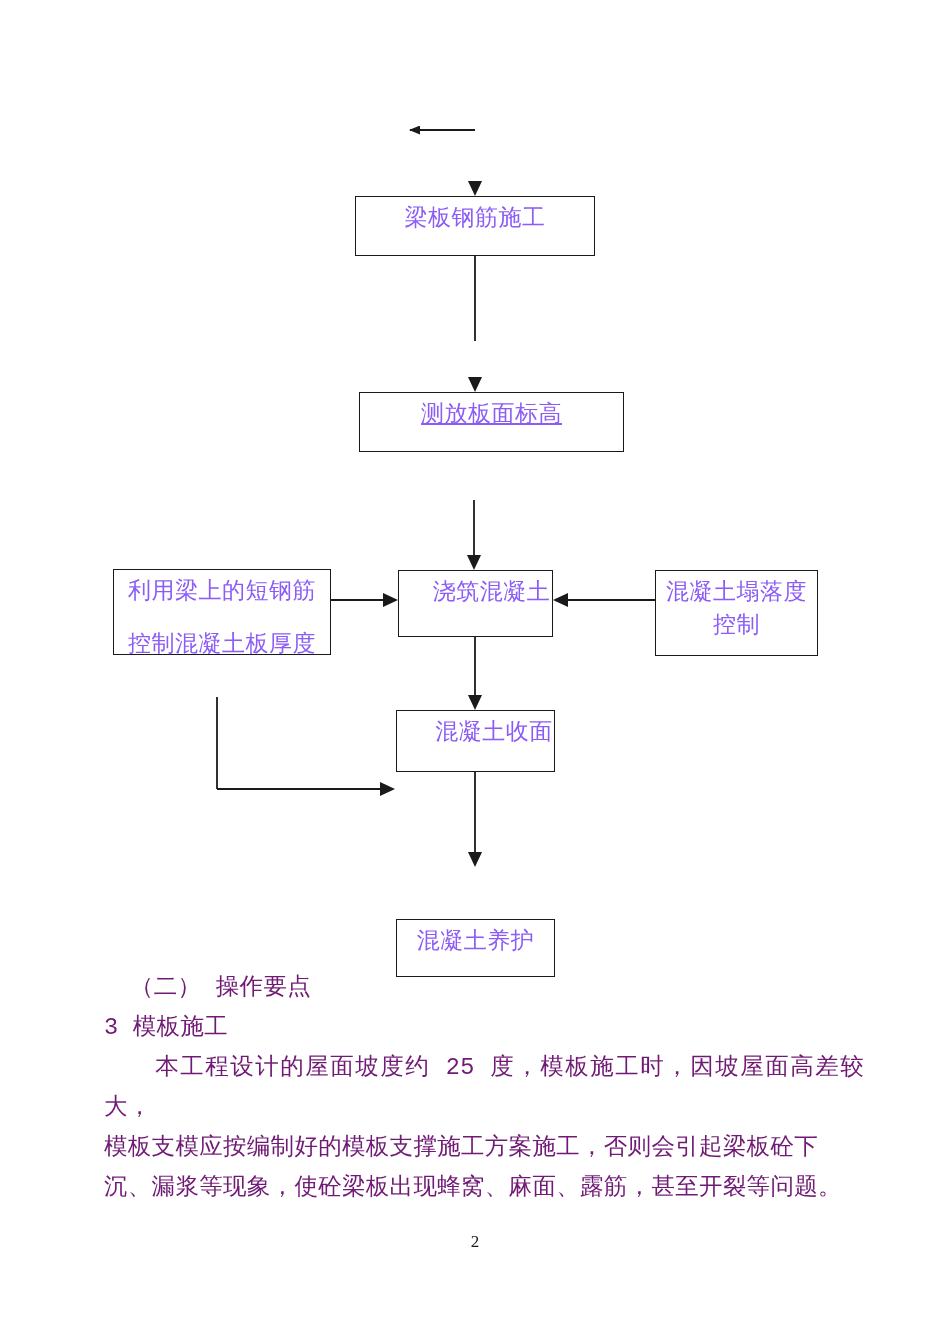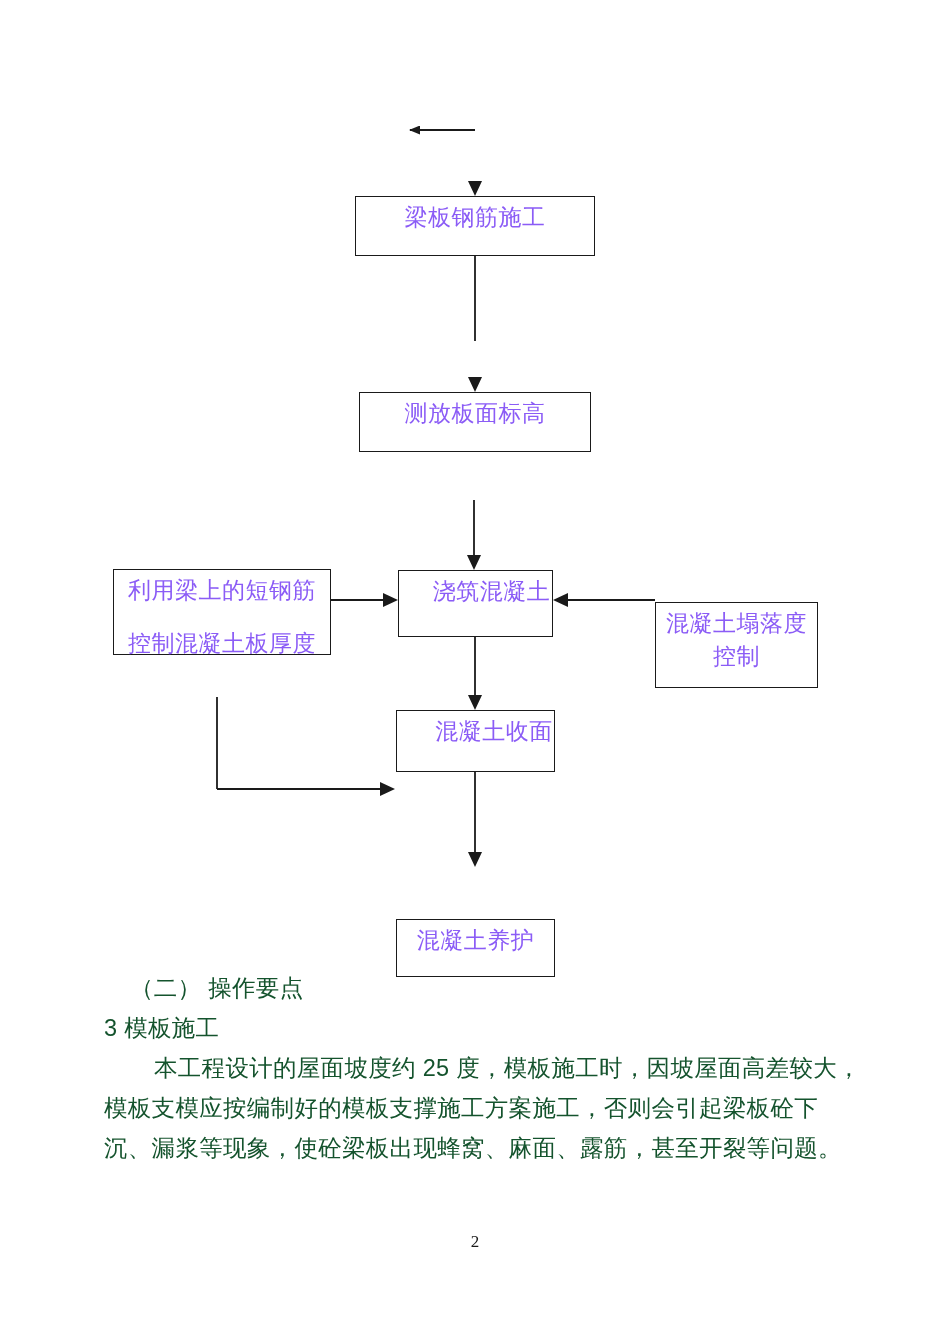--- a/index.html
+++ b/index.html
@@ -41,37 +41,37 @@
     line-height: 1.35;
     color: #8b5cf6;
     letter-spacing: 0.5px;
     white-space: nowrap;
   }
   .node .line1 { margin-top: 5px; }
   .node .line2 { margin-top: 2px; }
 
   
   #node-rebar      { left: 355px; top: 196px; width: 240px; height: 60px; }
-  #node-elevation  { left: 359px; top: 392px; width: 232px; height: 60px; }
+  #node-elevation  { left: 359px; top: 392px; width: 265px; height: 60px; text-decoration: underline; }
   #node-shortbar   { left: 113px; top: 569px; width: 218px; height: 86px; gap: 20px; }
   #node-pour       { left: 398px; top: 570px; width: 155px; height: 67px; padding-left: 32px; }
-  #node-slump      { left: 655px; top: 570px; width: 163px; height: 86px; margin-top: 32px; }
+  #node-slump      { left: 655px; top: 570px; width: 163px; height: 86px; }
   #node-finishing  { left: 396px; top: 710px; width: 159px; height: 62px; padding-left: 37px; }
   #node-curing     { left: 396px; top: 919px; width: 159px; height: 58px; }
 
   
   .body-text {
     position: absolute;
     left: 104px;
     top: 968px;
     width: 760px;
-    font-family: Liberation Sans, sans-serif;
+    font-family: Liberation Mono, monospace;
     font-size: 23.5px;
     line-height: 40px;
-    color: #14532d;
+    color: #701a75;
     letter-spacing: 0.3px;
   }
   .body-text p {
     margin: 0;
   }
   .heading-2 { padding-left: 26px; }
   .heading-3 { padding-left: 0px; }
   .para {
     text-align: justify;
     text-justify: inter-ideograph;

